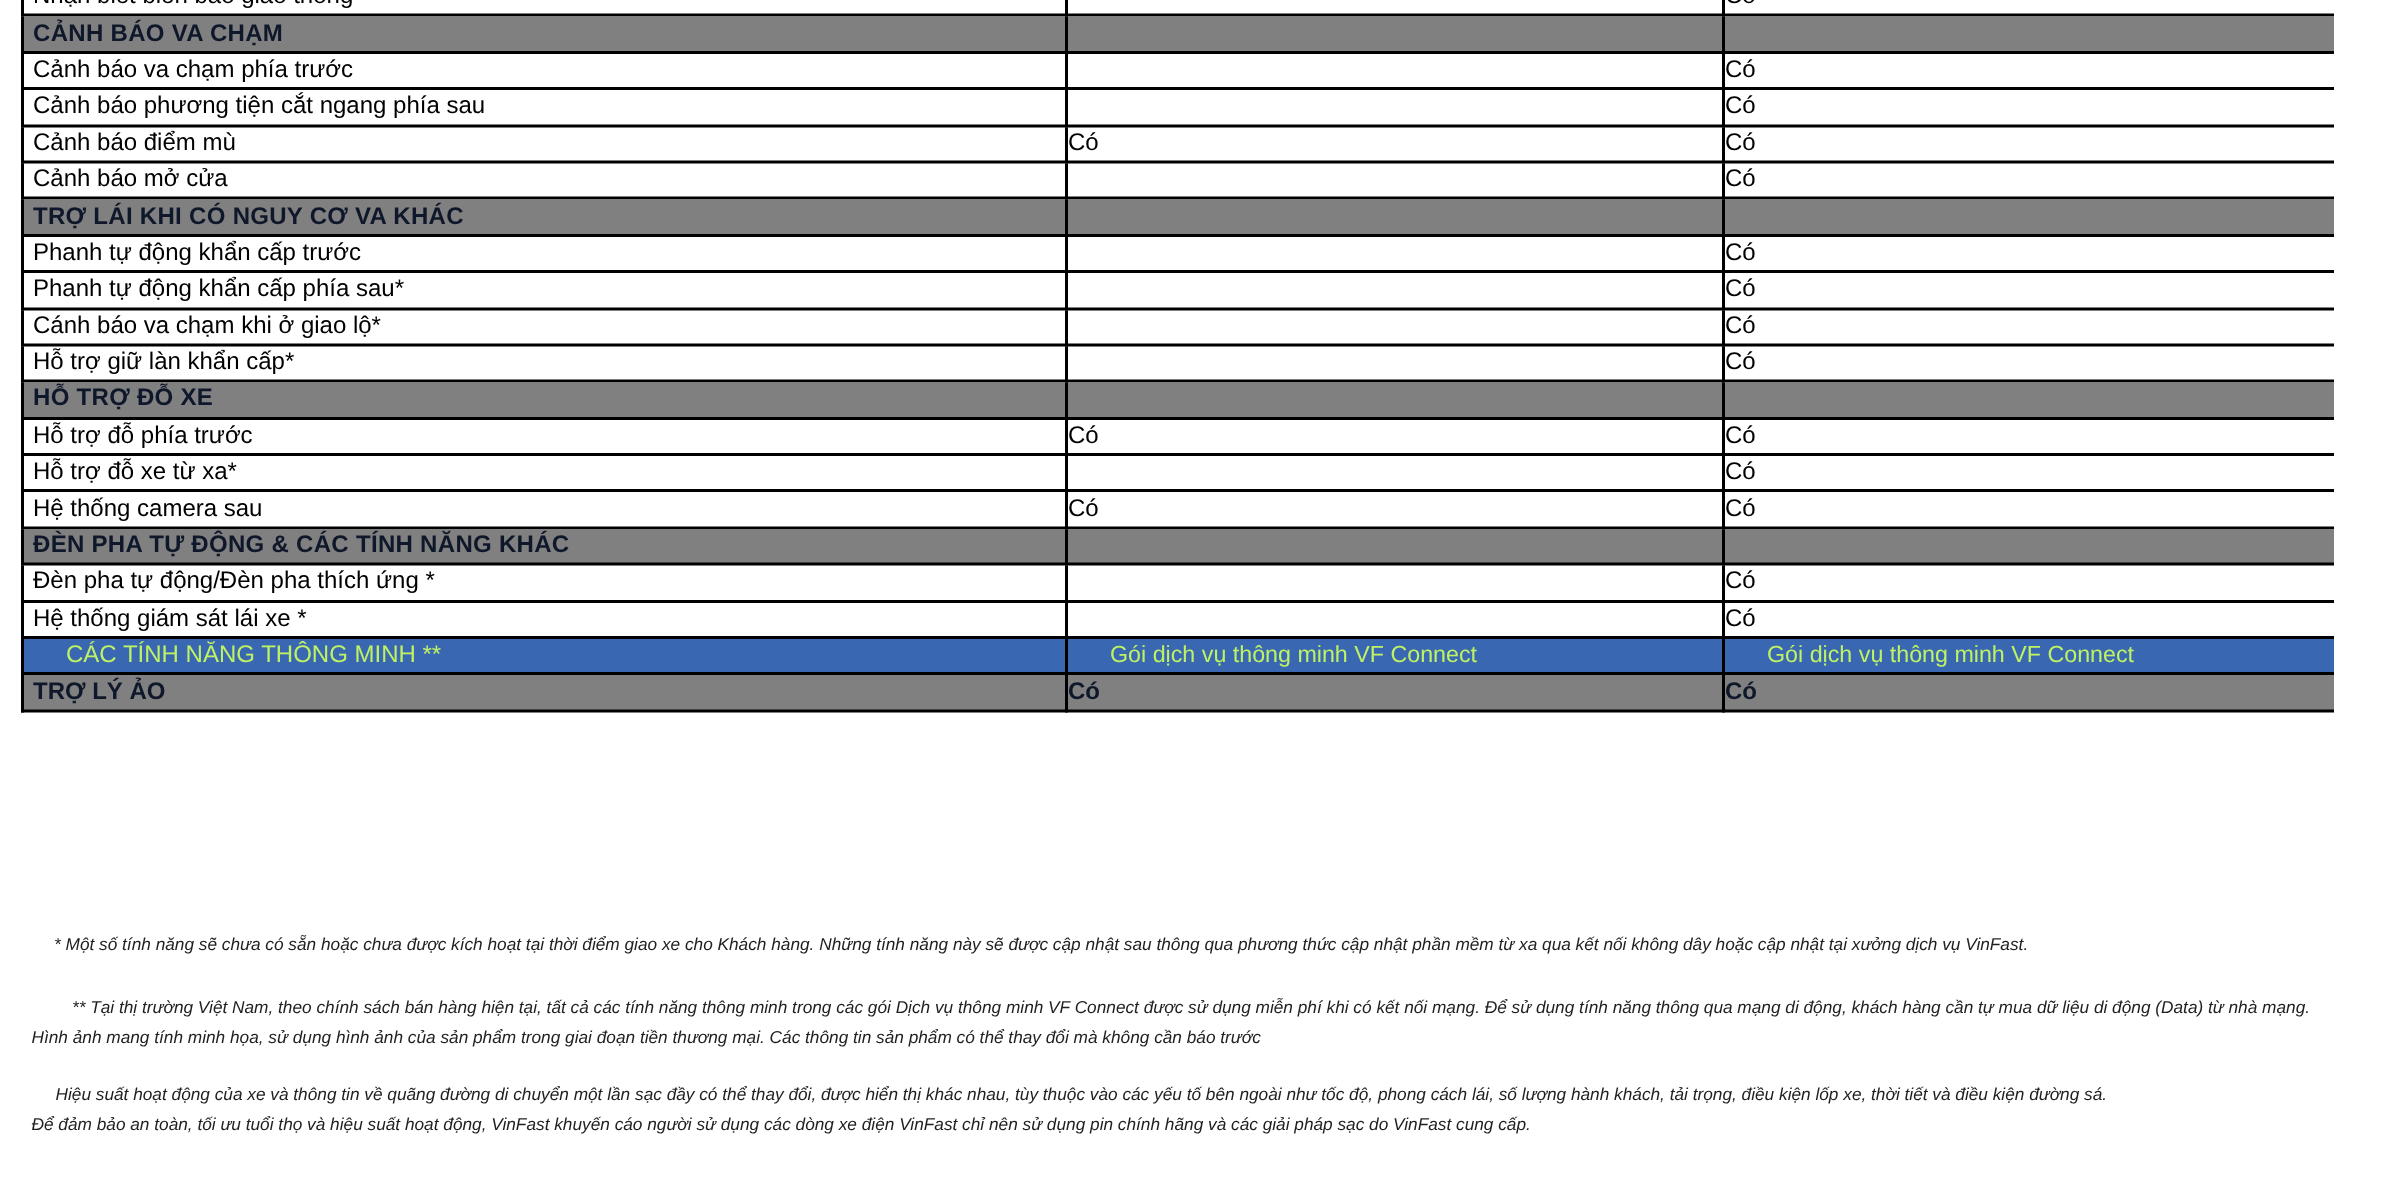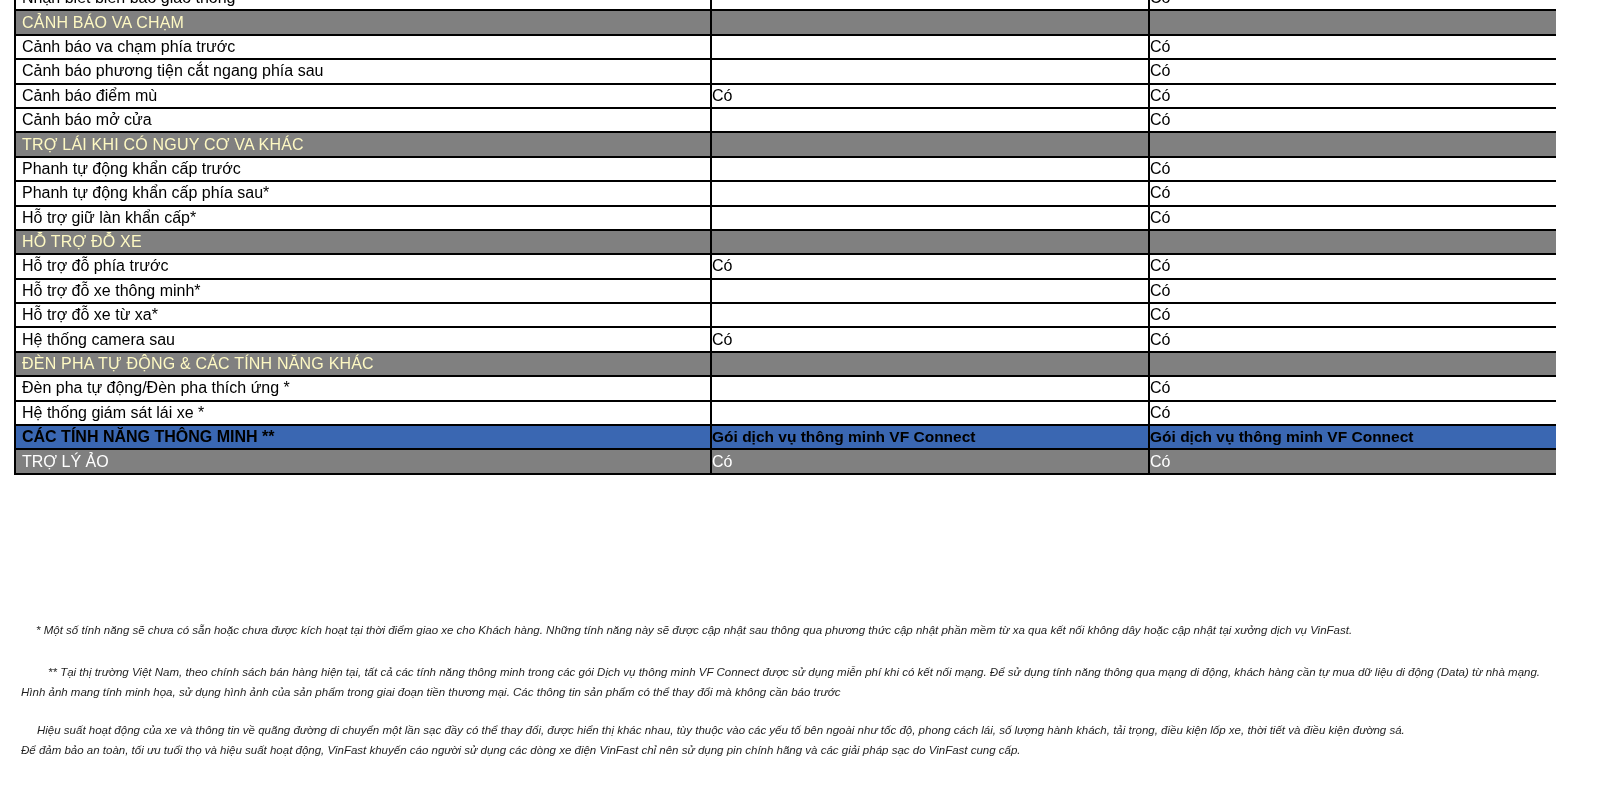--- a/index.html
+++ b/index.html
@@ -23,30 +23,30 @@
     height:22.4px;
     padding:0 6px;
     font-size:16px;
     color:#000;
     overflow:hidden;white-space:nowrap;
     vertical-align:middle;
   }
   td.val{text-align:left;padding:0;}
   tr.section td{
     background:var(--section-bg,#808080);
-    color:#fef9c3;font-weight:normal;letter-spacing:.2px;
+    color:#0f172a;font-weight:bold;letter-spacing:.2px;
   }
   tr.smart td{
     background:var(--smart-bg,#3A67B2);
-    color:#000000;font-weight:bold;
+    color:#bef264;font-weight:normal;padding-left:28px;
   }
   tr.smart td.val{font-size:15.5px;}
   tr.assistant td{
     background:var(--section-bg,#808080);
-    color:#ffffff;font-weight:normal;margin-top:13px;
+    color:#0f172a;font-weight:bold;margin-top:13px;
   }
   .footnotes{position:absolute;left:0;top:0;width:1600px;height:564px;pointer-events:none;}
   .fn{
     position:absolute;
     font-style:italic;
     font-size:11.5px;
     color:#1f1f1f;
     white-space:nowrap;
   }
   .fn1{left:36px;top:624px;}
@@ -105,37 +105,37 @@
           <td>Phanh tự động khẩn cấp trước</td>
           <td class="val"></td>
           <td class="val">Có</td>
         </tr>
         <tr>
           <td>Phanh tự động khẩn cấp phía sau*</td>
           <td class="val"></td>
           <td class="val">Có</td>
         </tr>
         <tr>
+          <td>Cánh báo va chạm khi ở giao lộ*</td>
+          <td class="val"></td>
+          <td class="val">Có</td>
+        </tr>
+        <tr>
           <td>Hỗ trợ giữ làn khẩn cấp*</td>
           <td class="val"></td>
           <td class="val">Có</td>
         </tr>
         <tr class="section">
           <td>HỖ TRỢ ĐỖ XE</td>
           <td class="val"></td>
           <td class="val"></td>
         </tr>
         <tr>
           <td>Hỗ trợ đỗ phía trước</td>
           <td class="val">Có</td>
-          <td class="val">Có</td>
-        </tr>
-        <tr>
-          <td>Hỗ trợ đỗ xe thông minh*</td>
-          <td class="val"></td>
           <td class="val">Có</td>
         </tr>
         <tr>
           <td>Hỗ trợ đỗ xe từ xa*</td>
           <td class="val"></td>
           <td class="val">Có</td>
         </tr>
         <tr>
           <td>Hệ thống camera sau</td>
           <td class="val">Có</td>

